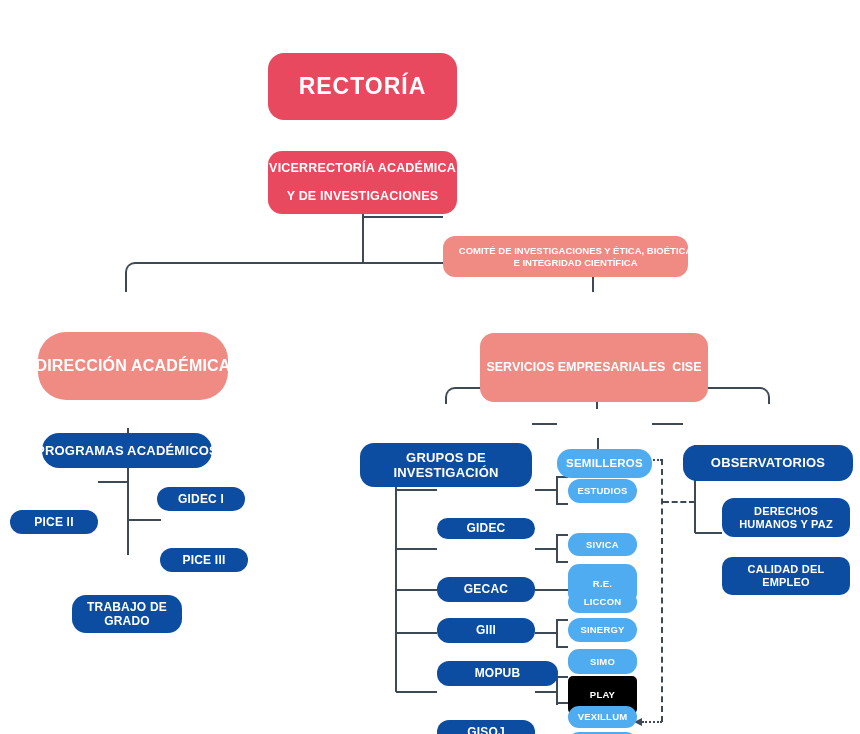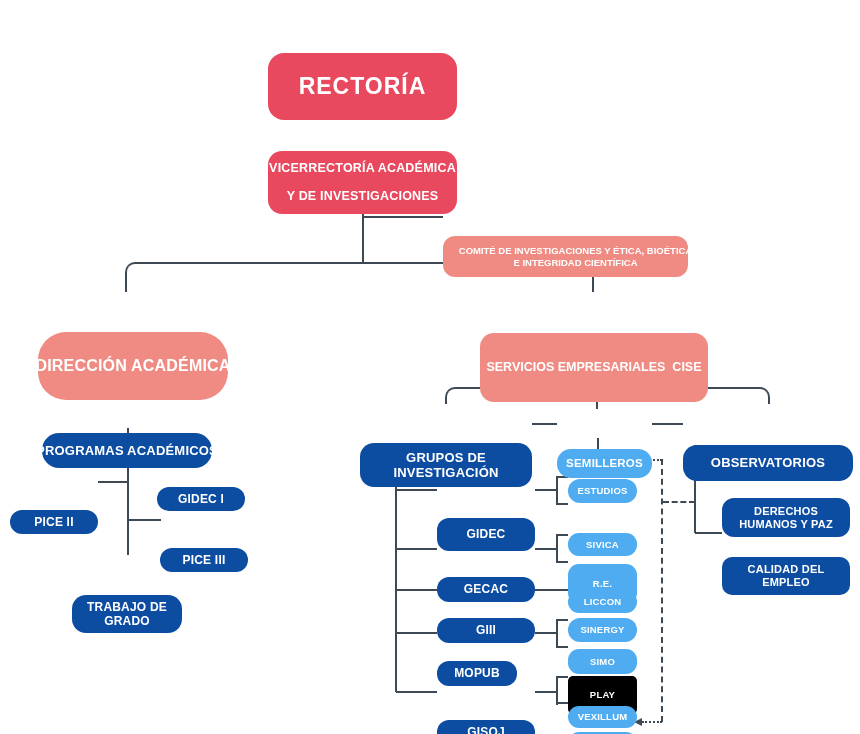--- a/index.html
+++ b/index.html
@@ -146,30 +146,30 @@
   </div>
 
   <div class="node lblue" style="left:557px; top:409px; width:95px; height:29px; border-radius:14px; font-size:11.5px;">
     <span>SEMILLEROS</span>
   </div>
 
   <div class="node blue" style="left:683px; top:405px; width:170px; height:36px; border-radius:14px; font-size:13px;">
     <span>OBSERVATORIOS</span>
   </div>
 
-  <div class="node blue" style="left:437px; top:478px; width:98px; height:33px; border-radius:12px; font-size:12px;">
+  <div class="node blue" style="left:437px; top:478px; width:98px; height:21px; border-radius:12px; font-size:12px;">
     <span>GIDEC</span>
   </div>
   <div class="node blue" style="left:437px; top:537px; width:98px; height:25px; border-radius:12px; font-size:12px;">
     <span>GECAC</span>
   </div>
   <div class="node blue" style="left:437px; top:578px; width:98px; height:25px; border-radius:12px; font-size:12px;">
     <span>GIII</span>
   </div>
-  <div class="node blue" style="left:437px; top:621px; width:80px; height:25px; border-radius:12px; font-size:12px;">
+  <div class="node blue" style="left:437px; top:621px; width:121px; height:25px; border-radius:12px; font-size:12px;">
     <span>MOPUB</span>
   </div>
   <div class="node blue" style="left:437px; top:680px; width:98px; height:25px; border-radius:12px; font-size:12px;">
     <span>GISOJ</span>
   </div>
 
   <div class="node lblue" style="left:568px; top:439px; width:69px; height:24px; border-radius:12px; font-size:9.5px;">
     <span>ESTUDIOS</span>
   </div>
   <div class="node lblue" style="left:568px; top:493px; width:69px; height:23px; border-radius:11px; font-size:9.5px;">

